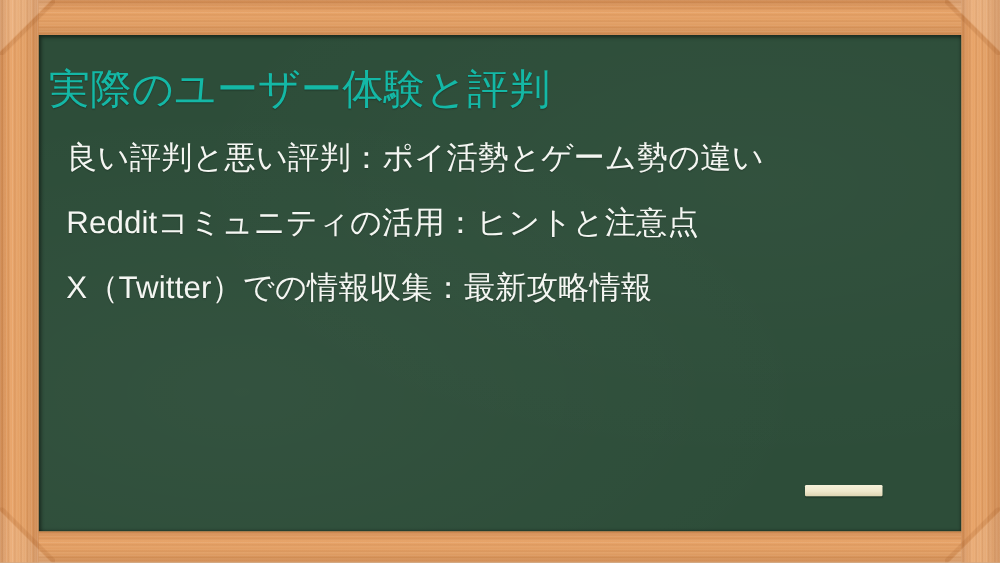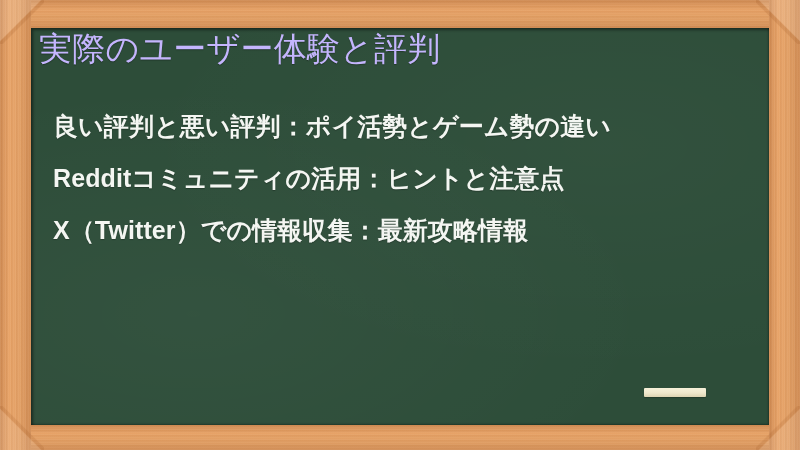--- a/index.html
+++ b/index.html
@@ -98,42 +98,42 @@
     background:
       radial-gradient(ellipse at 22% 72%, rgba(255,255,255,0.030), rgba(255,255,255,0) 58%),
       radial-gradient(ellipse at 78% 30%, rgba(255,255,255,0.022), rgba(255,255,255,0) 60%);
     pointer-events: none;
   }
 
   
   .board-title {
     position: absolute;
     left: 8px;
-    top: 0;
+    top: 22px;
     width: 720px;
-    color: #c4b5fd;
+    color: #14b8a6;
     font-size: 33px;
     line-height: 1.28;
     font-weight: 400;
     letter-spacing: 0.2px;
     white-space: nowrap;
     text-shadow: 0 1px 1px rgba(0,0,0,0.28);
   }
 
   .bullet-list {
     position: absolute;
     left: 22px;
     top: 72px;
     width: 710px;
   }
   .bullet-line {
     color: #f4f6f2;
     font-size: 25px;
     line-height: 52px;
-    font-weight: 700;
+    font-weight: 400;
     white-space: nowrap;
     letter-spacing: 0.1px;
     text-shadow: 0 1px 1px rgba(0,0,0,0.25);
   }
 
   
   .chalk-stick {
     position: absolute;
     left: 644px;
     top: 388px;

